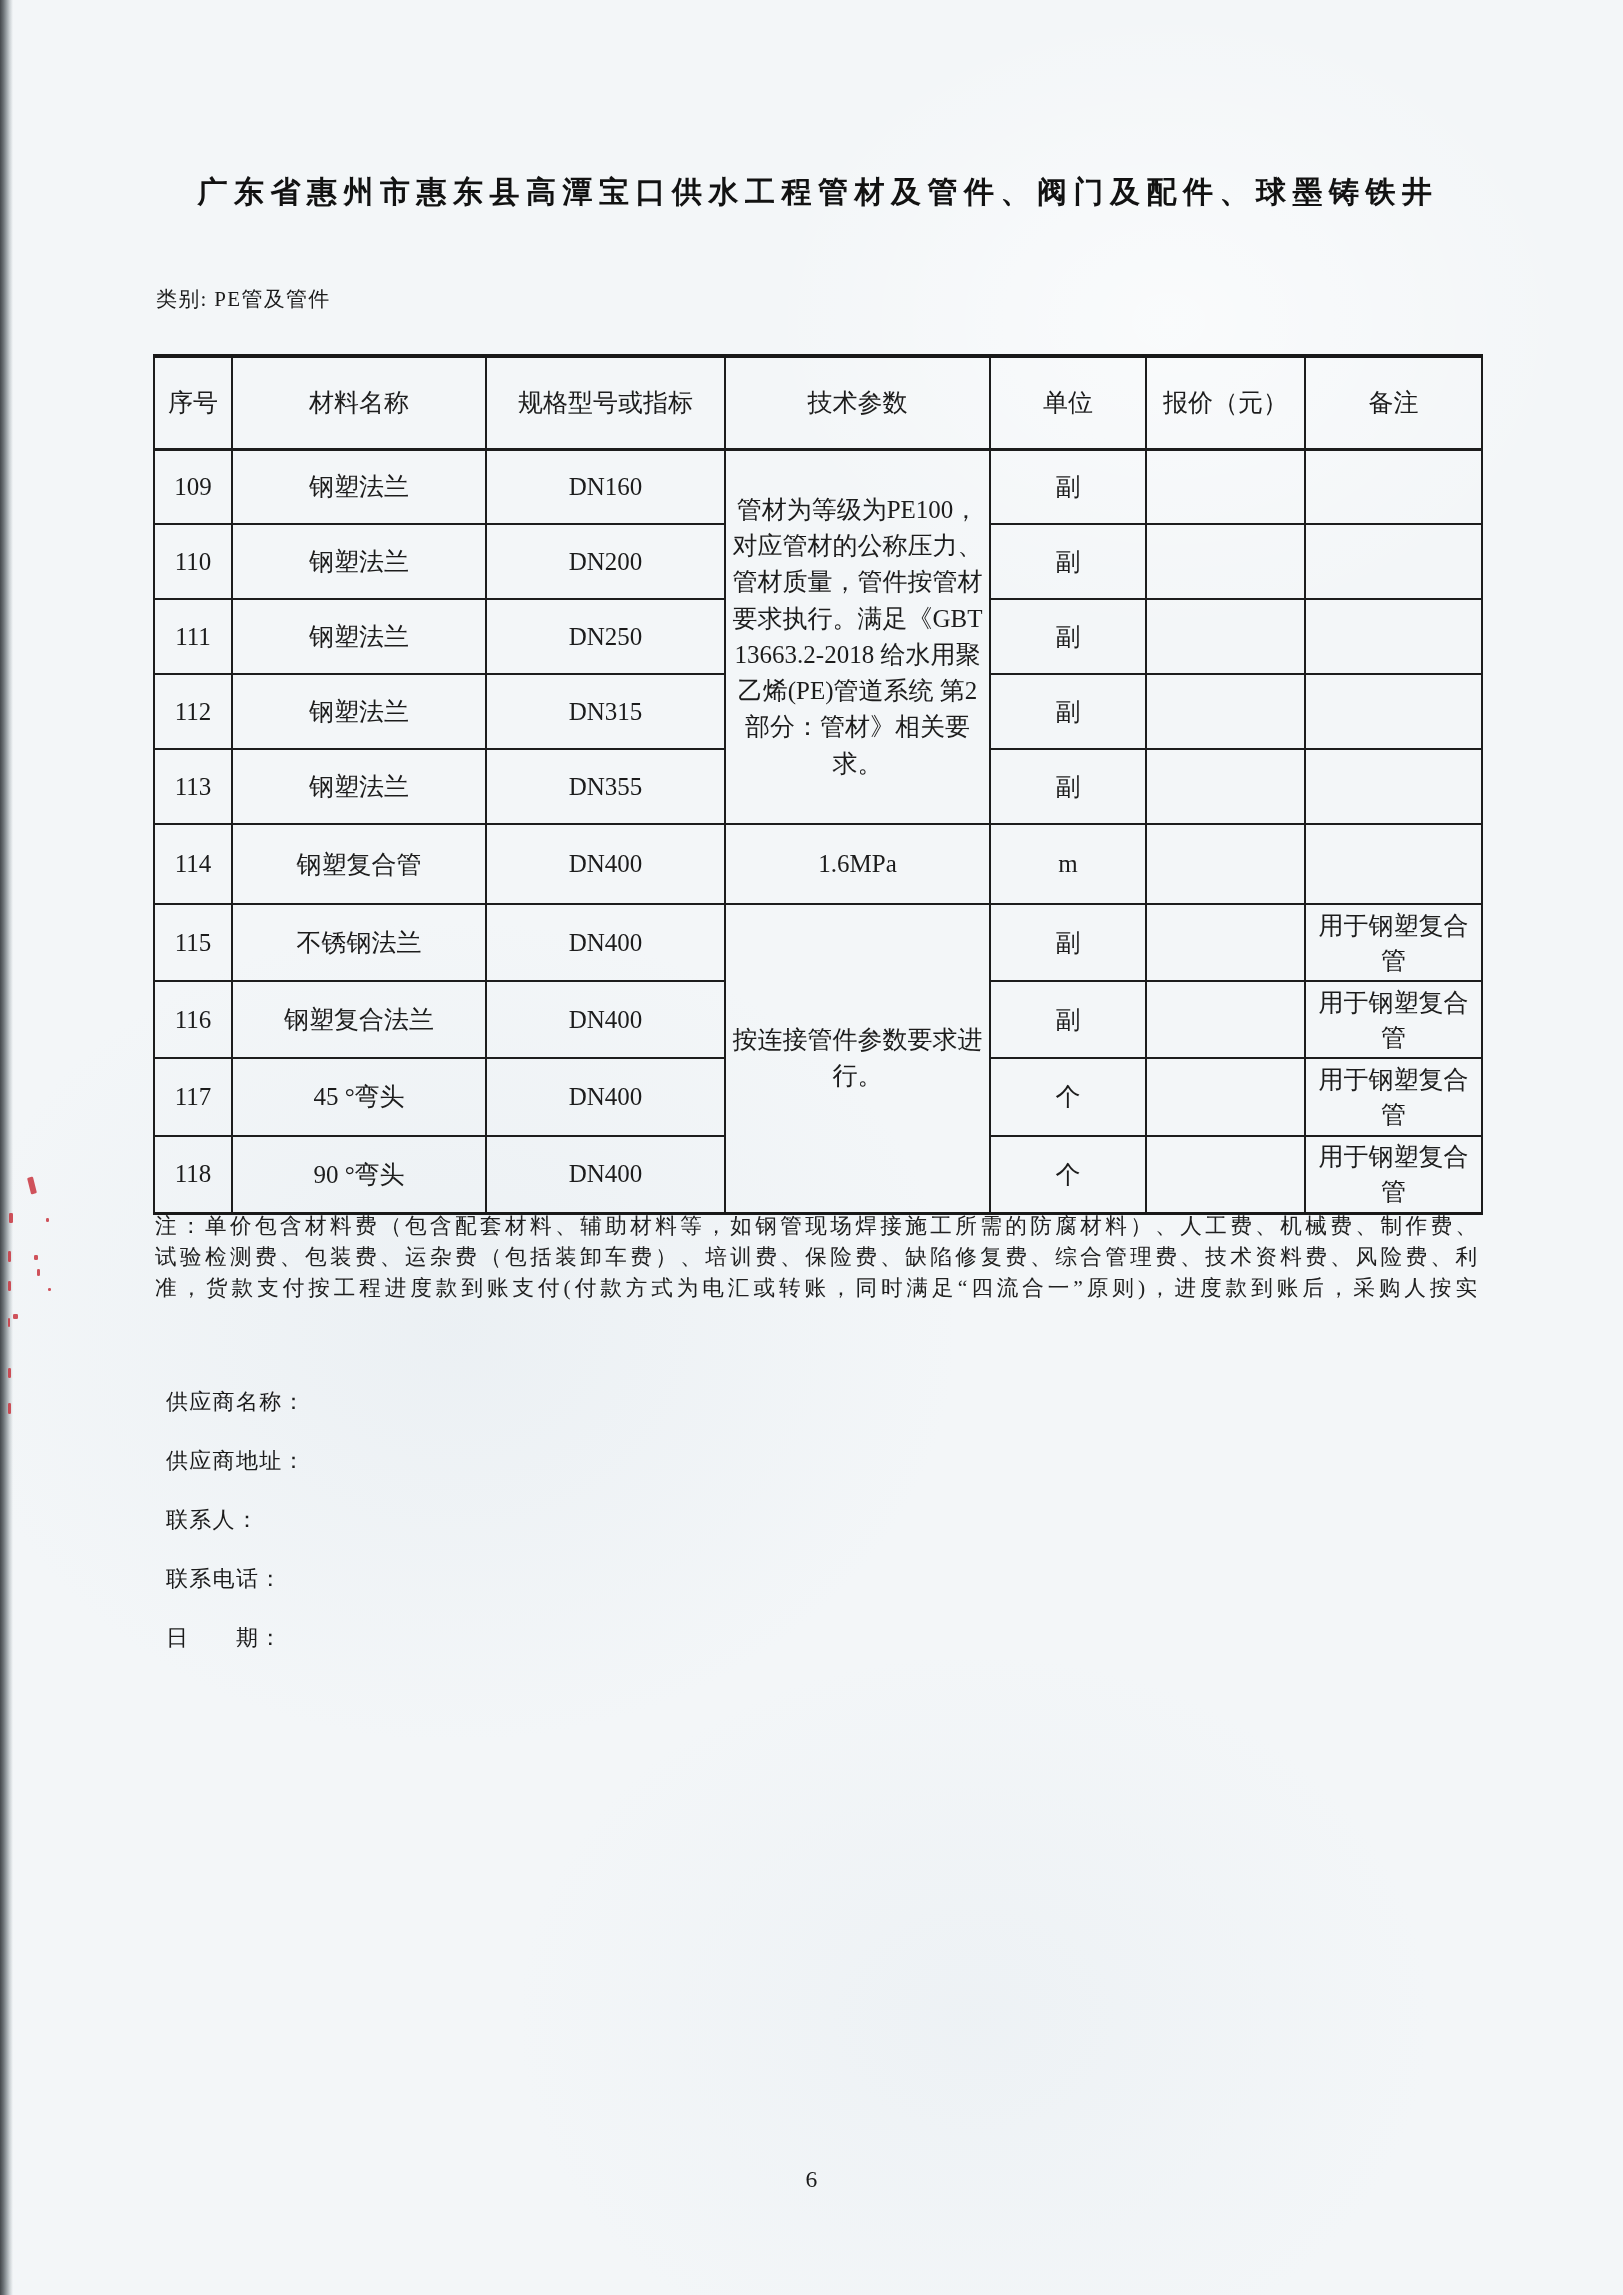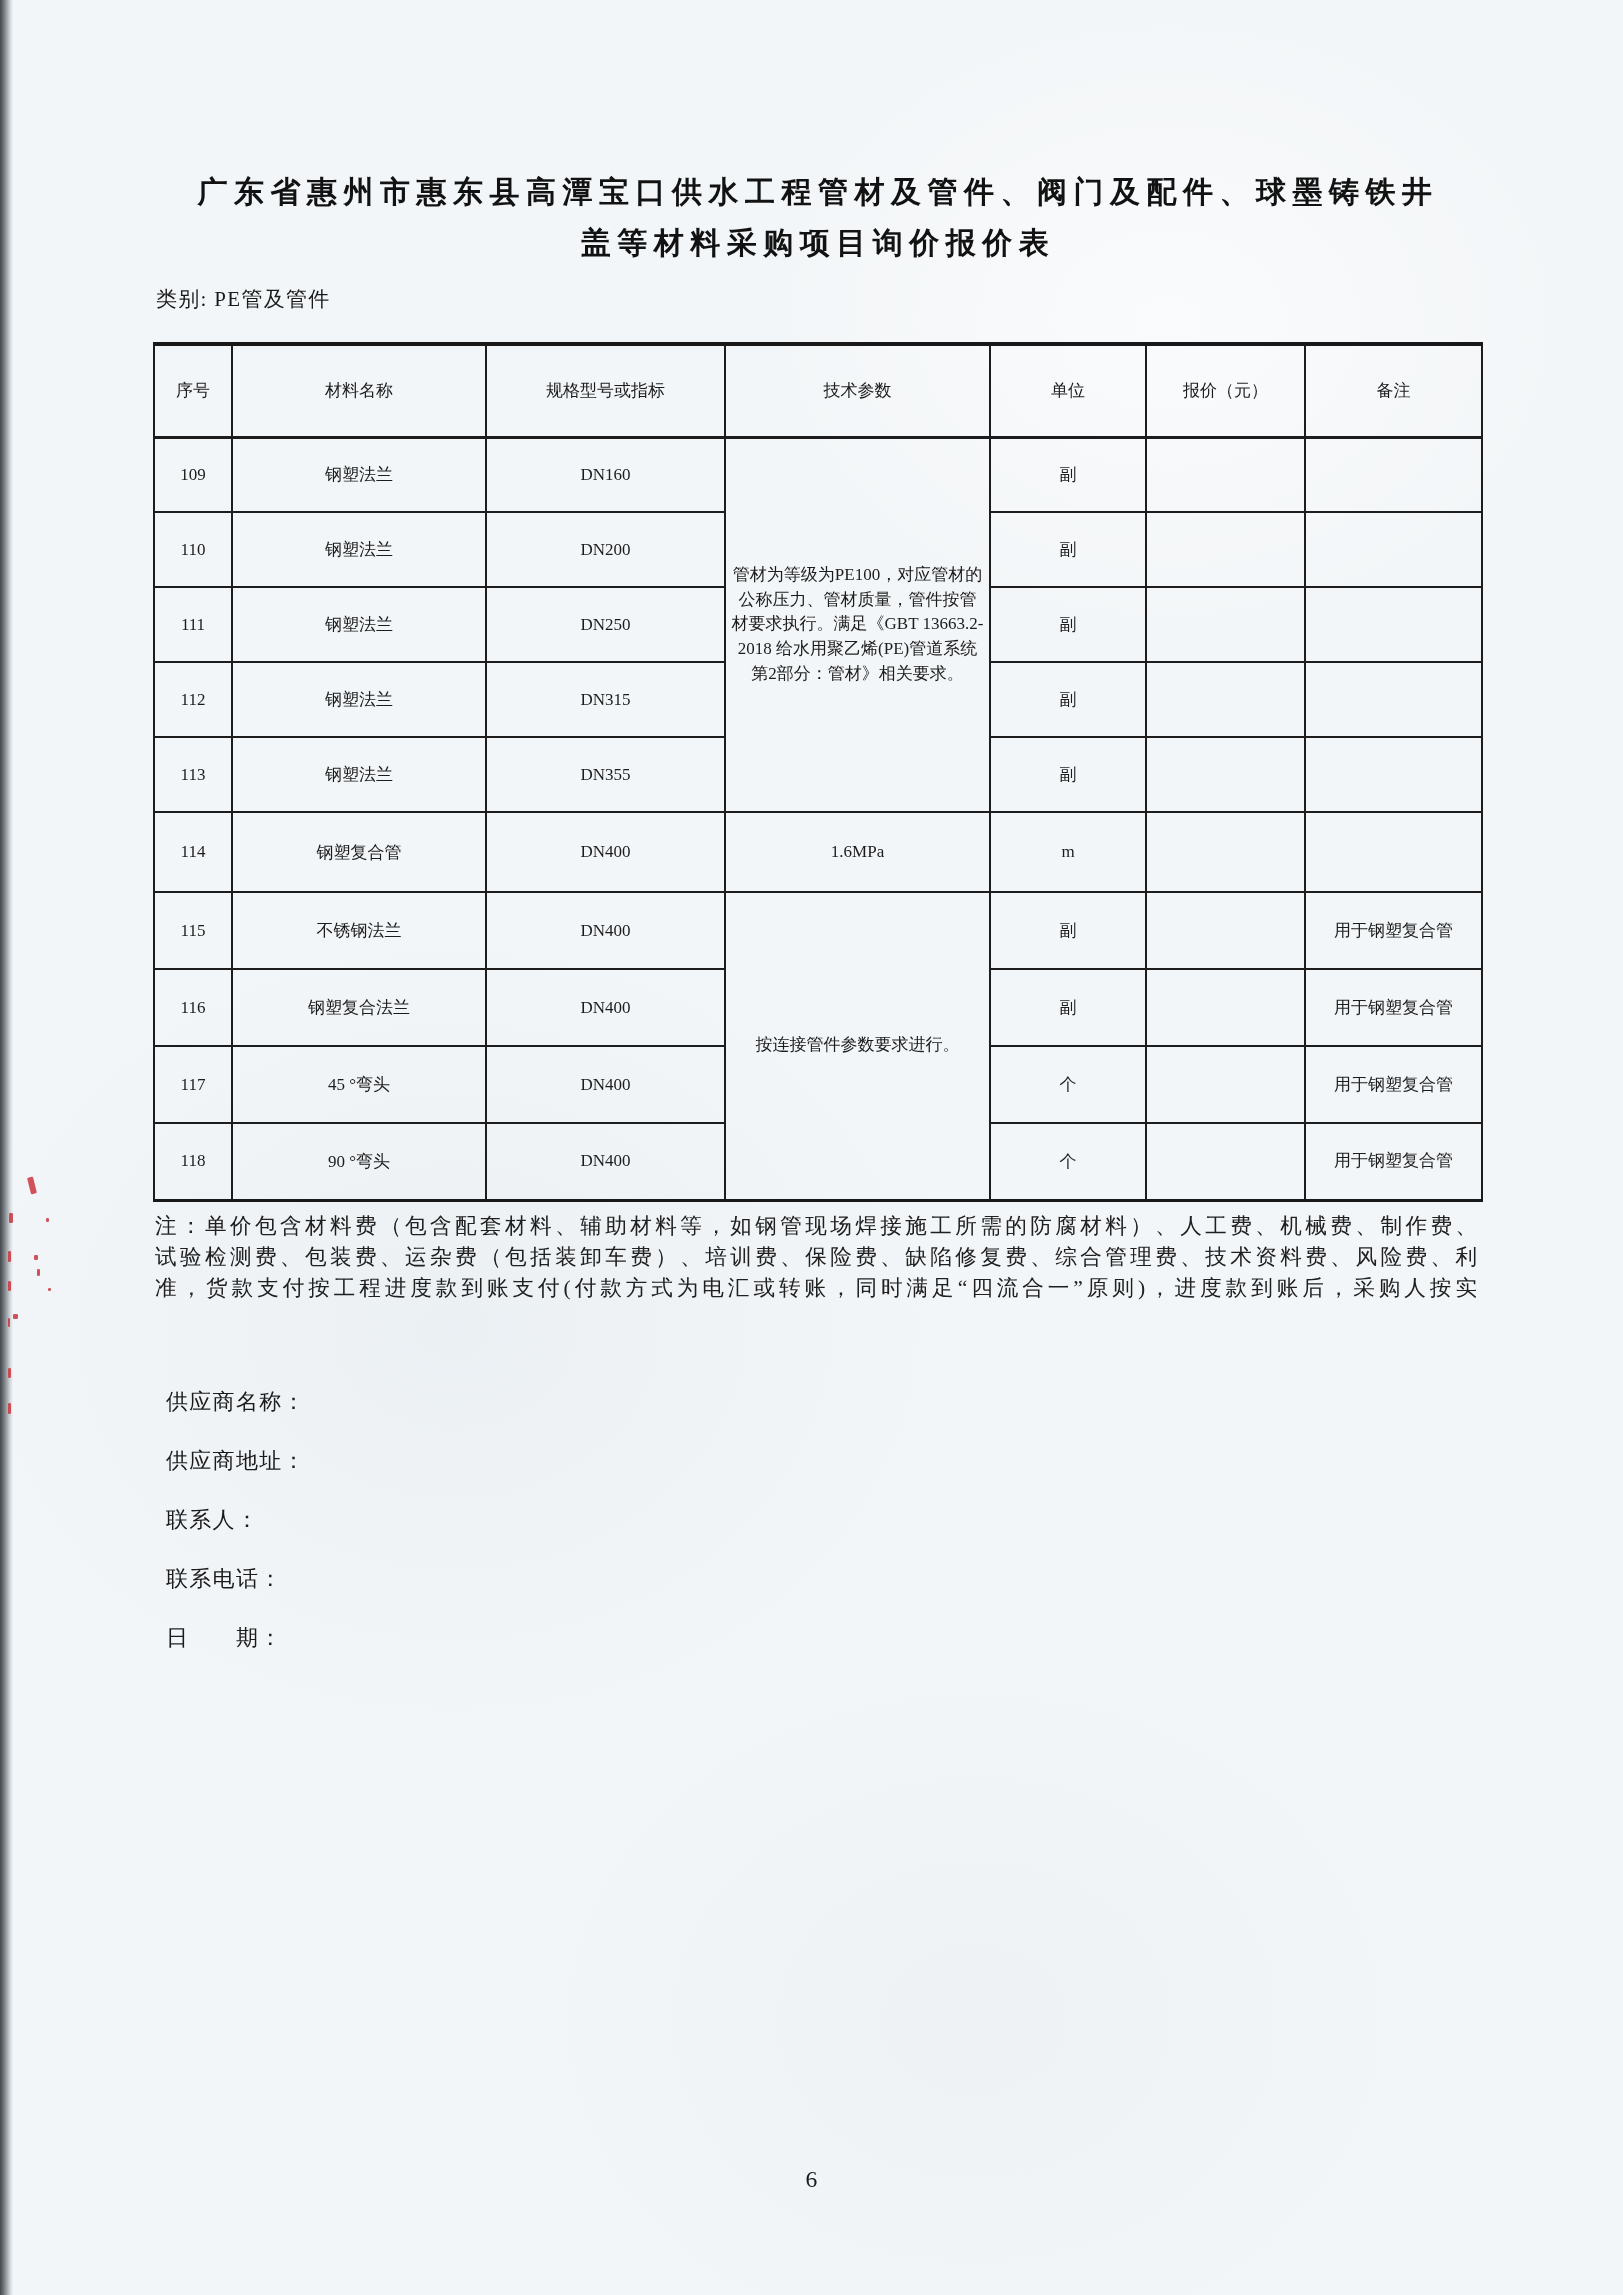--- a/index.html
+++ b/index.html
@@ -33,23 +33,23 @@
     font-weight:700;color:#121212;
     font-size:30px;line-height:51px;letter-spacing:6.5px;
   }
   .category{
     position:absolute;left:156px;top:285px;
     font-family:"Liberation Serif", serif;
     font-size:21px;color:#1b1b1b;letter-spacing:1.3px;
   }
 
   table.quote{
-    position:absolute;left:153px;top:342px;width:1327px;
+    position:absolute;left:153px;top:354px;width:1327px;
     border-collapse:collapse;table-layout:fixed;
-    font-size:17px;color:#1c1c1c;border-radius:9px;
+    font-size:25px;color:#1c1c1c;border-radius:9px;
   }
   table.quote{border:2.6px solid #191919;border-top-width:4.6px;border-bottom-width:3.9px;}
   .quote th,.quote td{
     border:2px solid #1d1d1d;
     text-align:center;vertical-align:middle;
     padding:2.6px 5.2px;font-weight:normal;
     overflow:hidden;
   }
   .quote thead th{border-bottom-width:3.9px;}
   .quote thead tr{height:93px;}
@@ -89,21 +89,20 @@
   <span class="red-mark" style="left:37px;top:1269px;width:2.6px;height:7.2px;"></span>
   <span class="red-mark" style="left:7.9px;top:1281px;width:3.3px;height:9.8px;"></span>
   <span class="red-mark" style="left:48px;top:1288px;width:2.6px;height:3.3px;"></span>
   <span class="red-mark" style="left:13px;top:1314px;width:4.6px;height:4.6px;"></span>
   <span class="red-mark" style="left:7.9px;top:1318px;width:2.6px;height:8.5px;"></span>
   <span class="red-mark" style="left:7.9px;top:1368px;width:3.3px;height:9.8px;"></span>
   <span class="red-mark" style="left:7.9px;top:1403px;width:3.3px;height:11px;"></span>
 
   <div class="title">
     <div>广东省惠州市惠东县高潭宝口供水工程管材及管件、阀门及配件、球墨铸铁井</div>
-    <div>盖等材料采购项目询价报价表</div>
   </div>
 
   <div class="category">类别: PE管及管件</div>
 
   <table class="quote">
     <colgroup>
       <col style="width:78px">
         <col style="width:254px">
         <col style="width:239px">
       <col style="width:265px">

